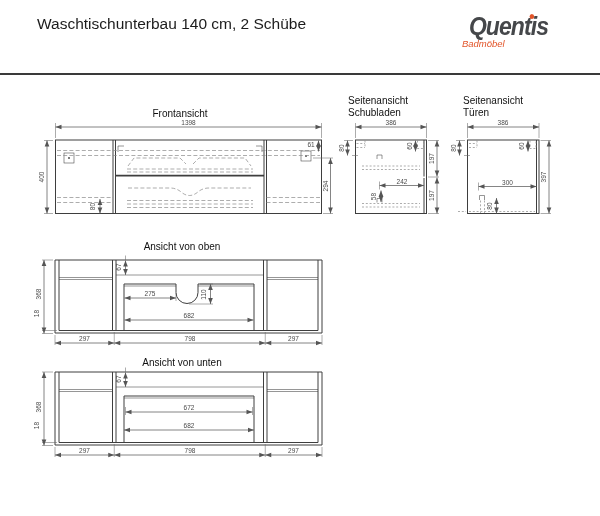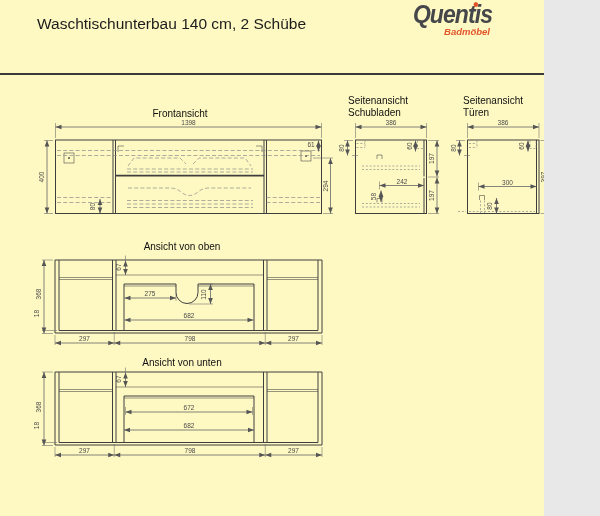--- a/index.html
+++ b/index.html
@@ -1,24 +1,24 @@
 <!DOCTYPE html>
 <html><head>
 <meta charset="utf-8">
 <style>
   html,body{margin:0;padding:0;background:#e8e8e8;}
-  .page{position:relative;width:544px;height:516px;background:#fef9c3;overflow:hidden;
+  .page{position:relative;width:600px;height:516px;background:#ffffff;overflow:hidden;
         font-family:"Liberation Sans",sans-serif;}
   
   .hdr-title{position:absolute;left:37px;top:13px;font-size:15.5px;line-height:22px;color:#1c1c1c;}
-  .logo{position:absolute;top:0;right:52px;text-align:right;}
+  .logo{position:absolute;top:12px;right:52px;}
   .brand{display:inline-block;position:relative;font-style:italic;font-weight:700;font-size:25px;
          color:#45474a;letter-spacing:-1px;transform:scaleX(.92);transform-origin:right;}
   .brand .idot{position:absolute;top:2px;right:15px;width:5px;height:5px;border-radius:50%;background:#e2552a;}
-  .tagline{font-style:italic;font-weight:700;font-size:9.5px;color:#e2552a;margin-top:-3px;padding-right:2px;}
+  .tagline{font-style:italic;font-weight:400;font-size:9.5px;color:#e2552a;margin-top:-3px;padding-right:2px;}
   .rule{position:absolute;top:73px;left:0;width:600px;height:2px;background:#3a3a3a;}
   
   svg{position:absolute;top:86px;left:0;}
   .s{stroke:#3e3e3e;stroke-width:1;fill:none;}
   .s2{stroke:#3e3e3e;stroke-width:1.8;fill:none;}
   .thin{stroke:#3e3e3e;stroke-width:.55;fill:none;}
   .d{stroke:#8a8a8a;stroke-width:.7;fill:none;stroke-dasharray:4 2.2;}
   .dd{stroke:#8a8a8a;stroke-width:.7;fill:none;stroke-dasharray:2 1.8;}
   .dim{stroke:#666;stroke-width:.8;fill:none;marker-start:url(#arr);marker-end:url(#arr);}
   .ext{stroke:#666;stroke-width:.55;fill:none;}

